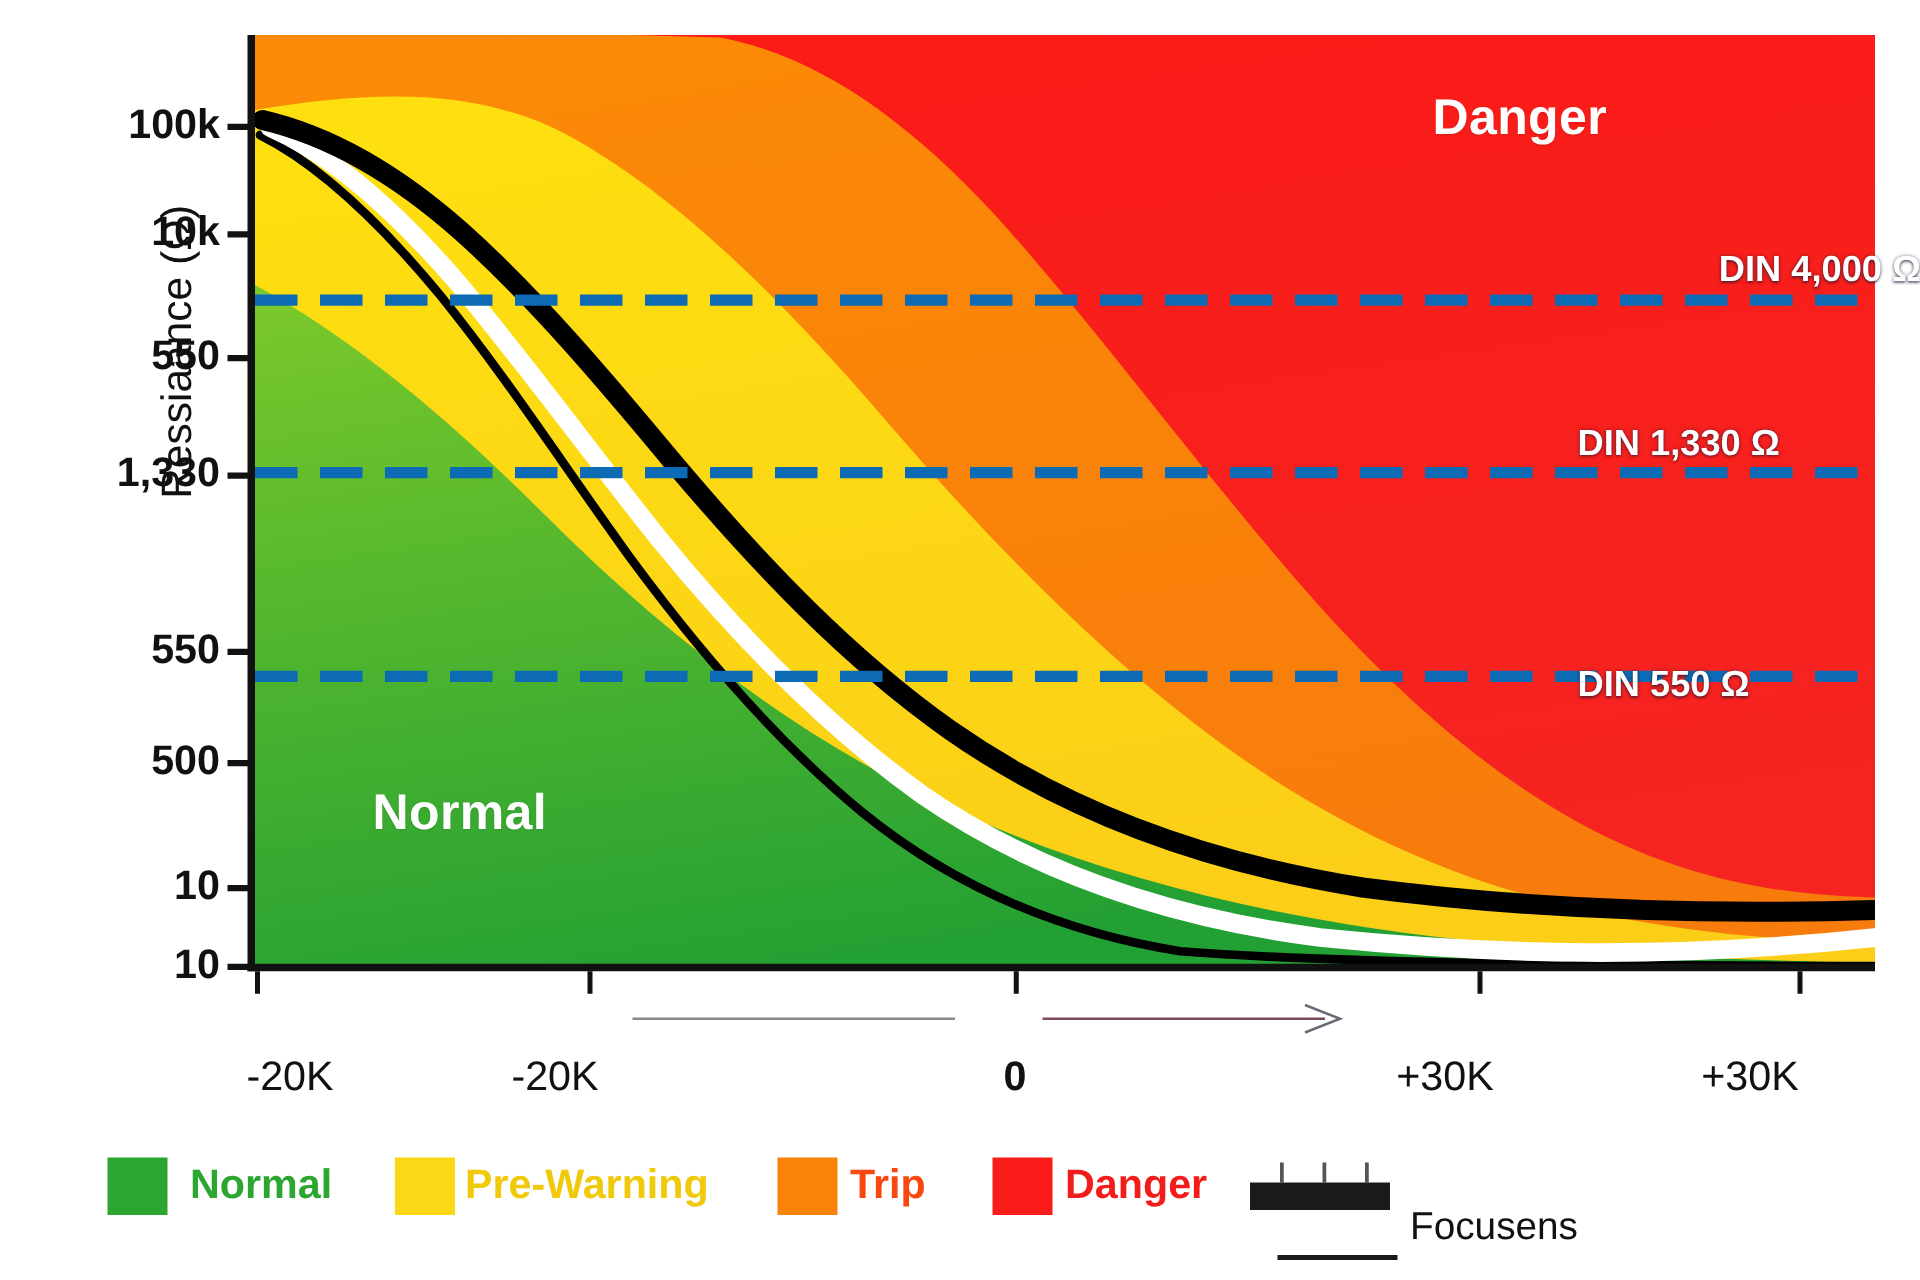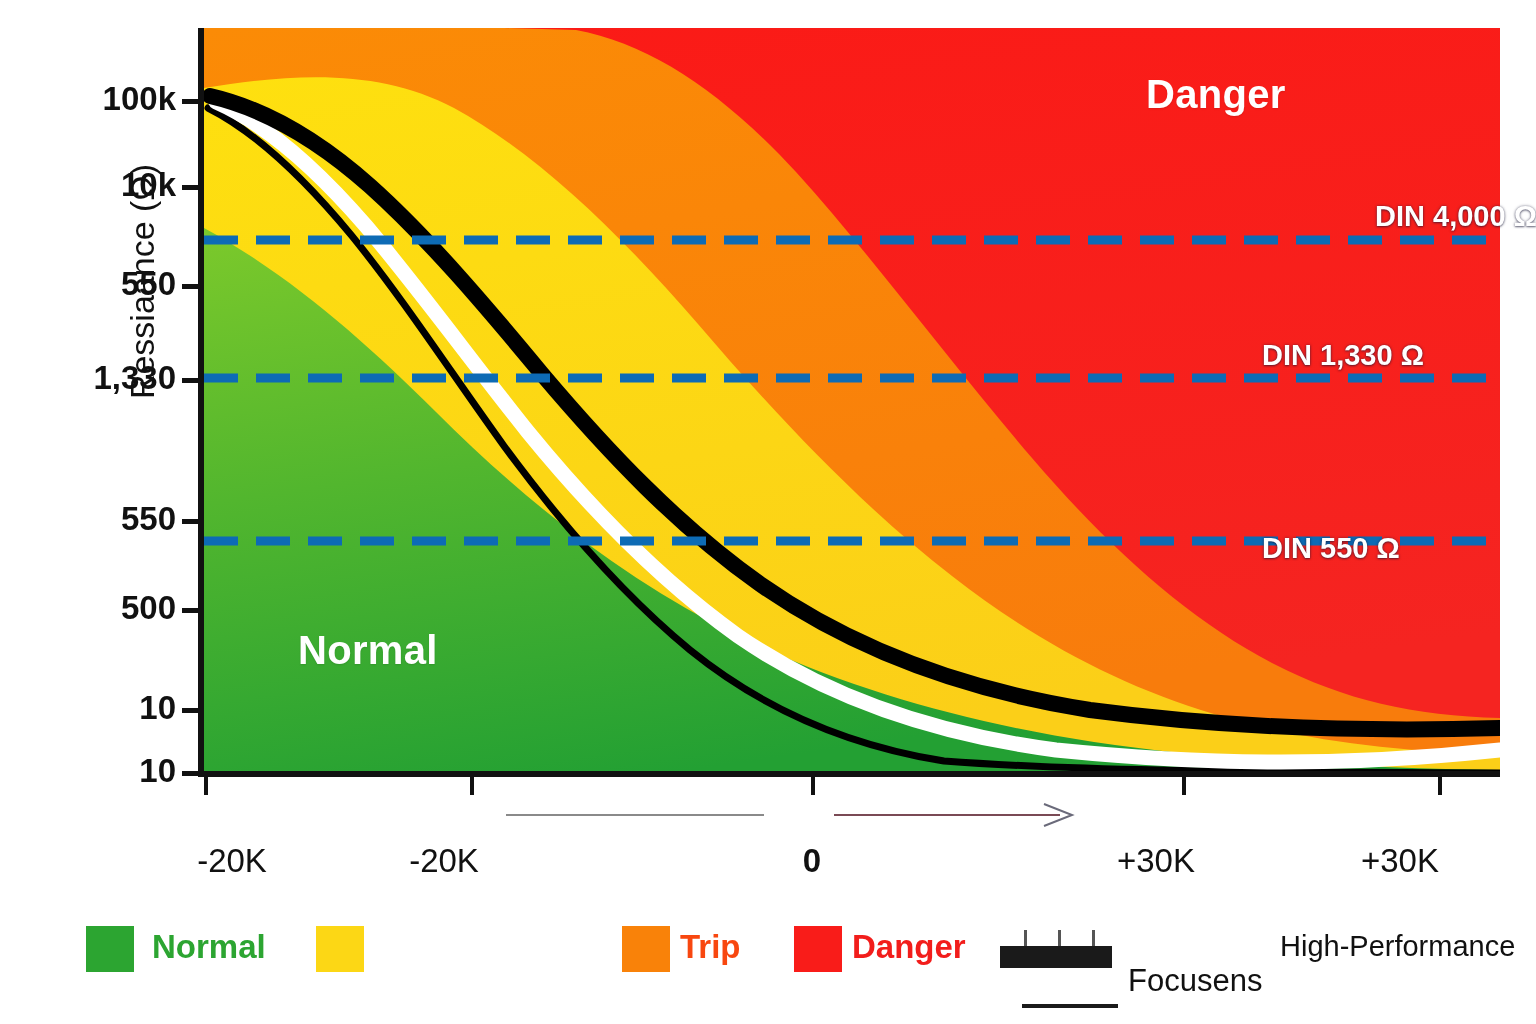--- a/index.html
+++ b/index.html
@@ -194,30 +194,30 @@
   <div class="din-label" style="left:1337px; top:200px;margin-left:38px;">DIN 4,000 Ω</div>
   <div class="din-label" style="left:1262px; top:339px;">DIN 1,330 Ω</div>
   <div class="din-label" style="left:1262px; top:532px;">DIN 550 Ω</div>
 
   <div class="legend">
 
     <div class="lg-swatch" style="left:86px; background:#2CA531;"></div>
     <div class="lg-text" style="left:152px; color:#2CA531;">Normal</div>
 
     <div class="lg-swatch" style="left:316px; background:#FCD715;"></div>
+    <div class="lg-text" style="left:372px; color:#F0C90B;">Pre-Warning</div>
 
     <div class="lg-swatch" style="left:622px; background:#F98209;"></div>
     <div class="lg-text" style="left:680px; color:#F8470F;">Trip</div>
 
     <div class="lg-swatch" style="left:794px; background:#F91C19;"></div>
     <div class="lg-text" style="left:852px; color:#F21D1B;">Danger</div>
 
     <div class="lg-tick" style="left:1024px;"></div>
     <div class="lg-tick" style="left:1058px;"></div>
     <div class="lg-tick" style="left:1092px;"></div>
     <div class="lg-line-thick"></div>
     <div class="lg-focusens">Focusens</div>
-    <div class="lg-hp">High-Performance</div>
 
     <div class="lg-thin-line"></div>
   </div>
 
 </div>
 
 </body></html>

